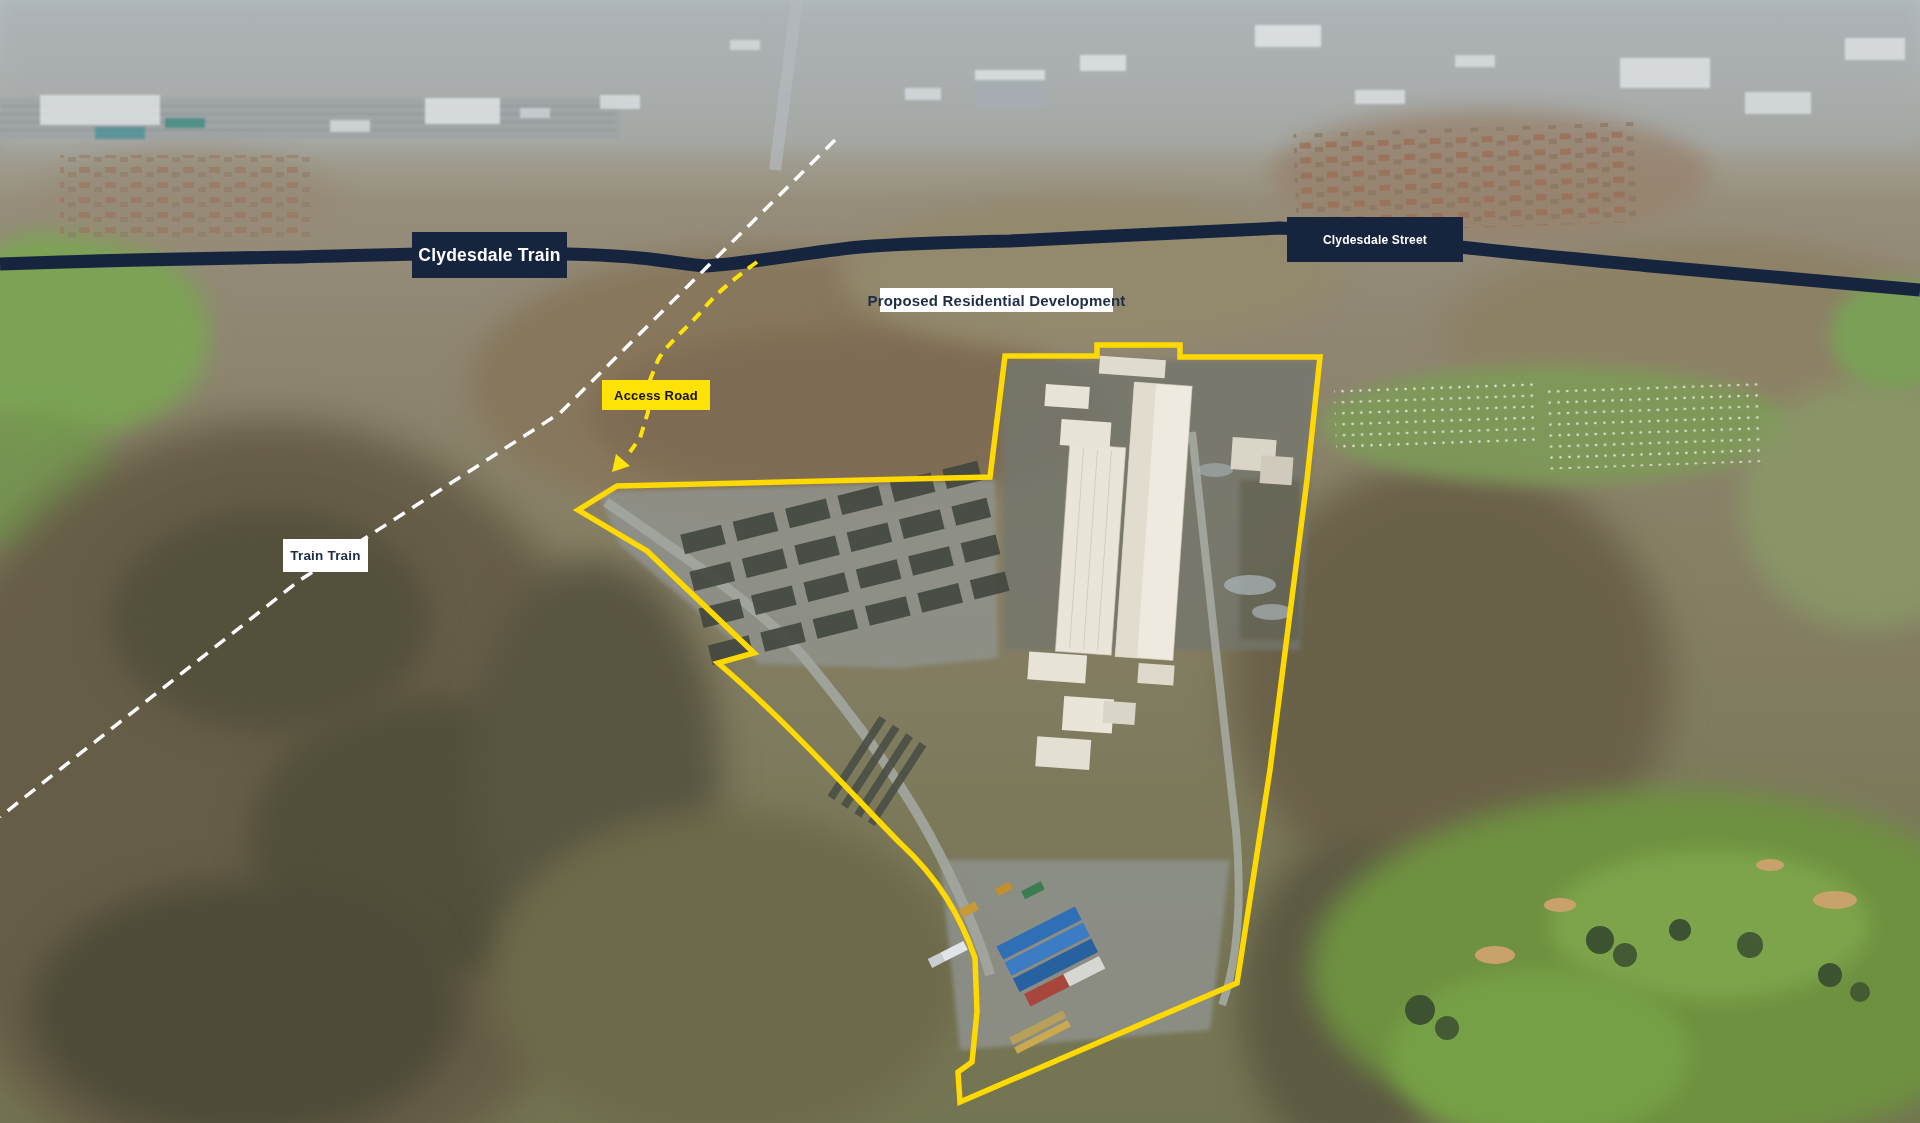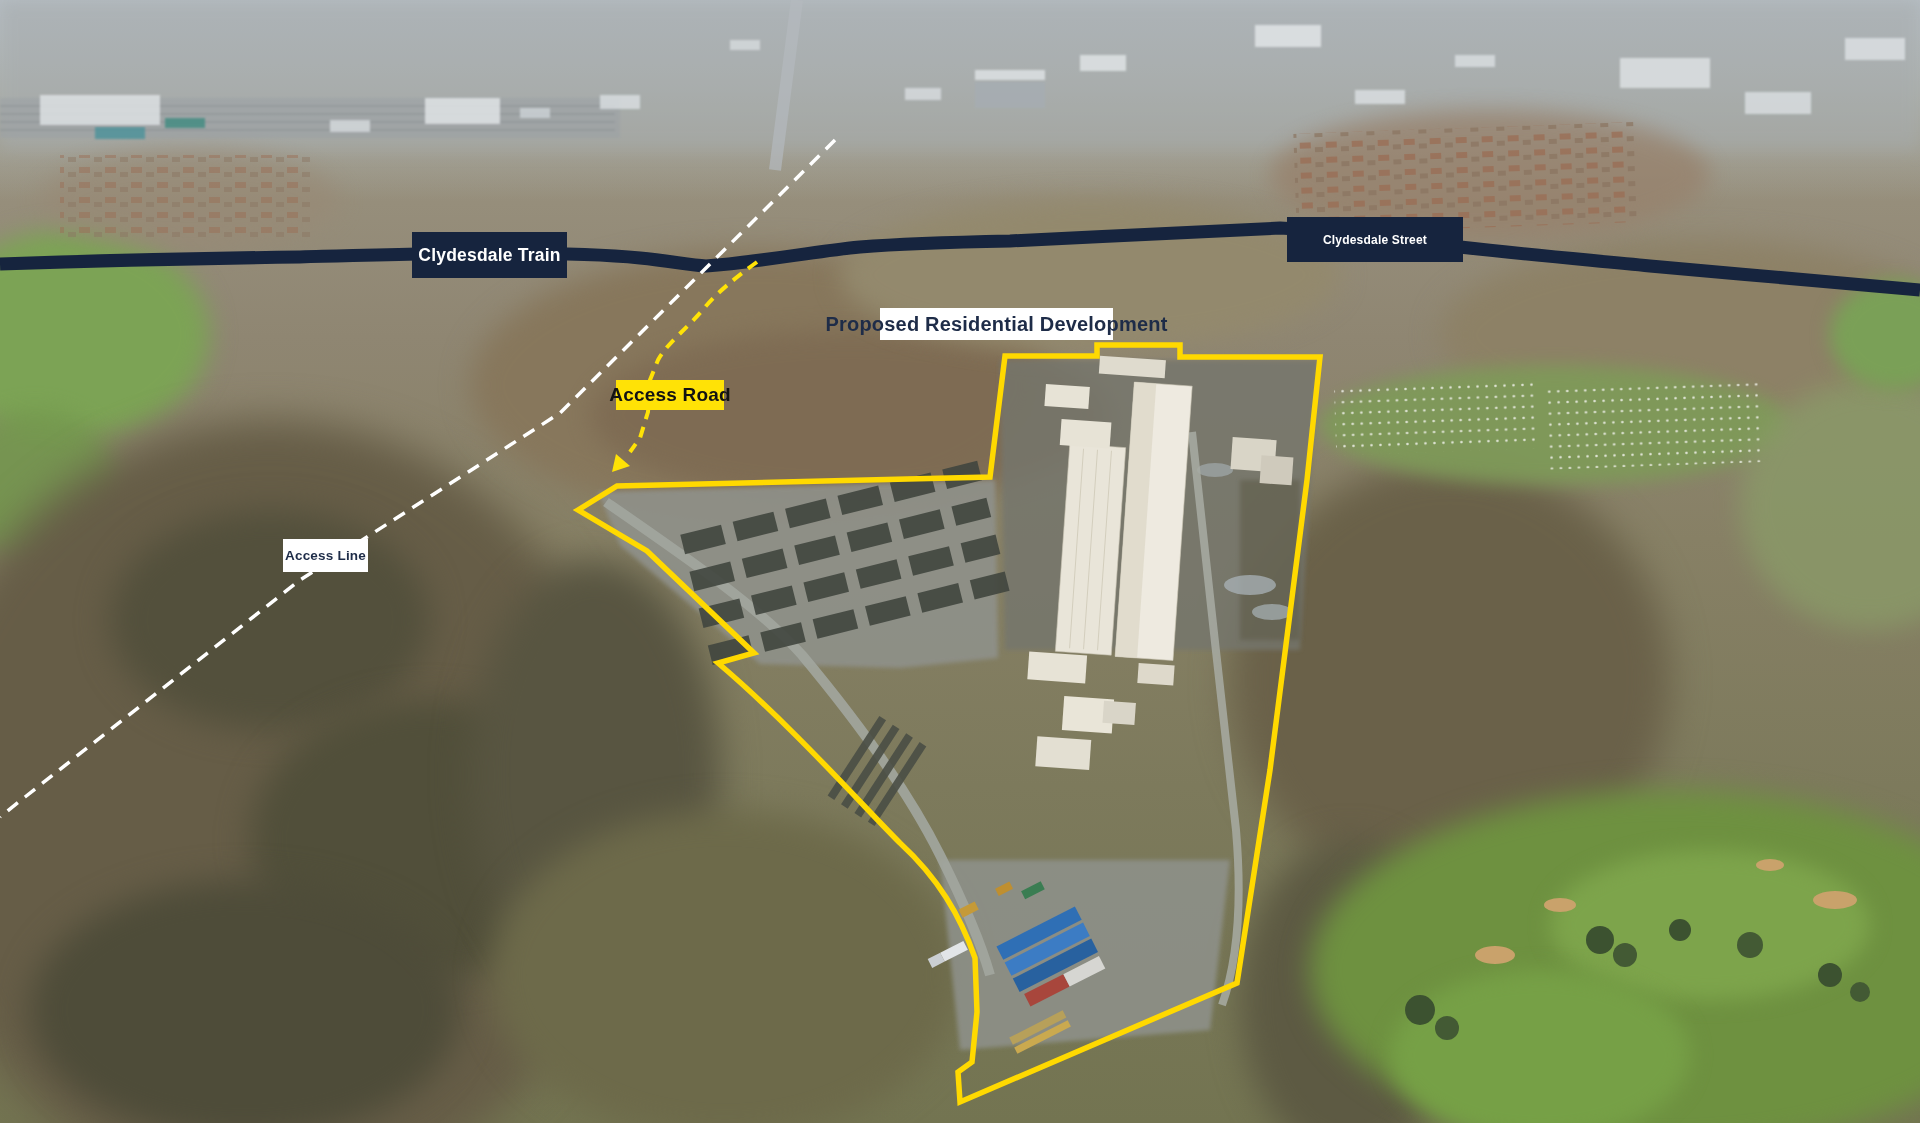--- a/index.html
+++ b/index.html
@@ -187,19 +187,19 @@
 
     <path class="boundary" stroke-width="5.5" stroke-linejoin="miter" d="M578,510 L617,486 L990,477 L1005,356 L1097,356 L1097,345 L1180,345 L1180,357 L1320,357
              L1307,480 L1270,770 L1237,983 L960,1102 L958,1072 L972,1062 L977,1012 L975,958
              C960,915 938,878 900,843 C863,806 790,724 718,663 L754,653 L647,551 Z"></path>
   </svg>
 
   <div class="label navy-box" style="left:412px;top:232px;width:155px;height:46px;font-size:17.5px;">Clydesdale Train</div>
 
   <div class="label navy-box" style="left:1287px;top:217px;width:176px;height:45px;font-size:12px;">Clydesdale Street</div>
 
-  <div class="label white-box" style="left:880px;top:308px;width:233px;height:32px;font-size:20px;">Proposed Residential Development</div>
-
-  <div class="label yellow-box" style="left:616px;top:380px;width:108px;height:30px;font-size:19px;">Access Road</div>
-
-  <div class="label white-box" style="left:283px;top:539px;width:85px;height:33px;font-size:13.5px;">Access Line</div>
+  <div class="label white-box" style="left:880px;top:288px;width:233px;height:24px;font-size:15px;">Proposed Residential Development</div>
+
+  <div class="label yellow-box" style="left:602px;top:380px;width:108px;height:30px;font-size:13px;">Access Road</div>
+
+  <div class="label white-box" style="left:283px;top:539px;width:85px;height:33px;font-size:13.5px;">Train Train</div>
 
 </div>
 
 </body></html>

